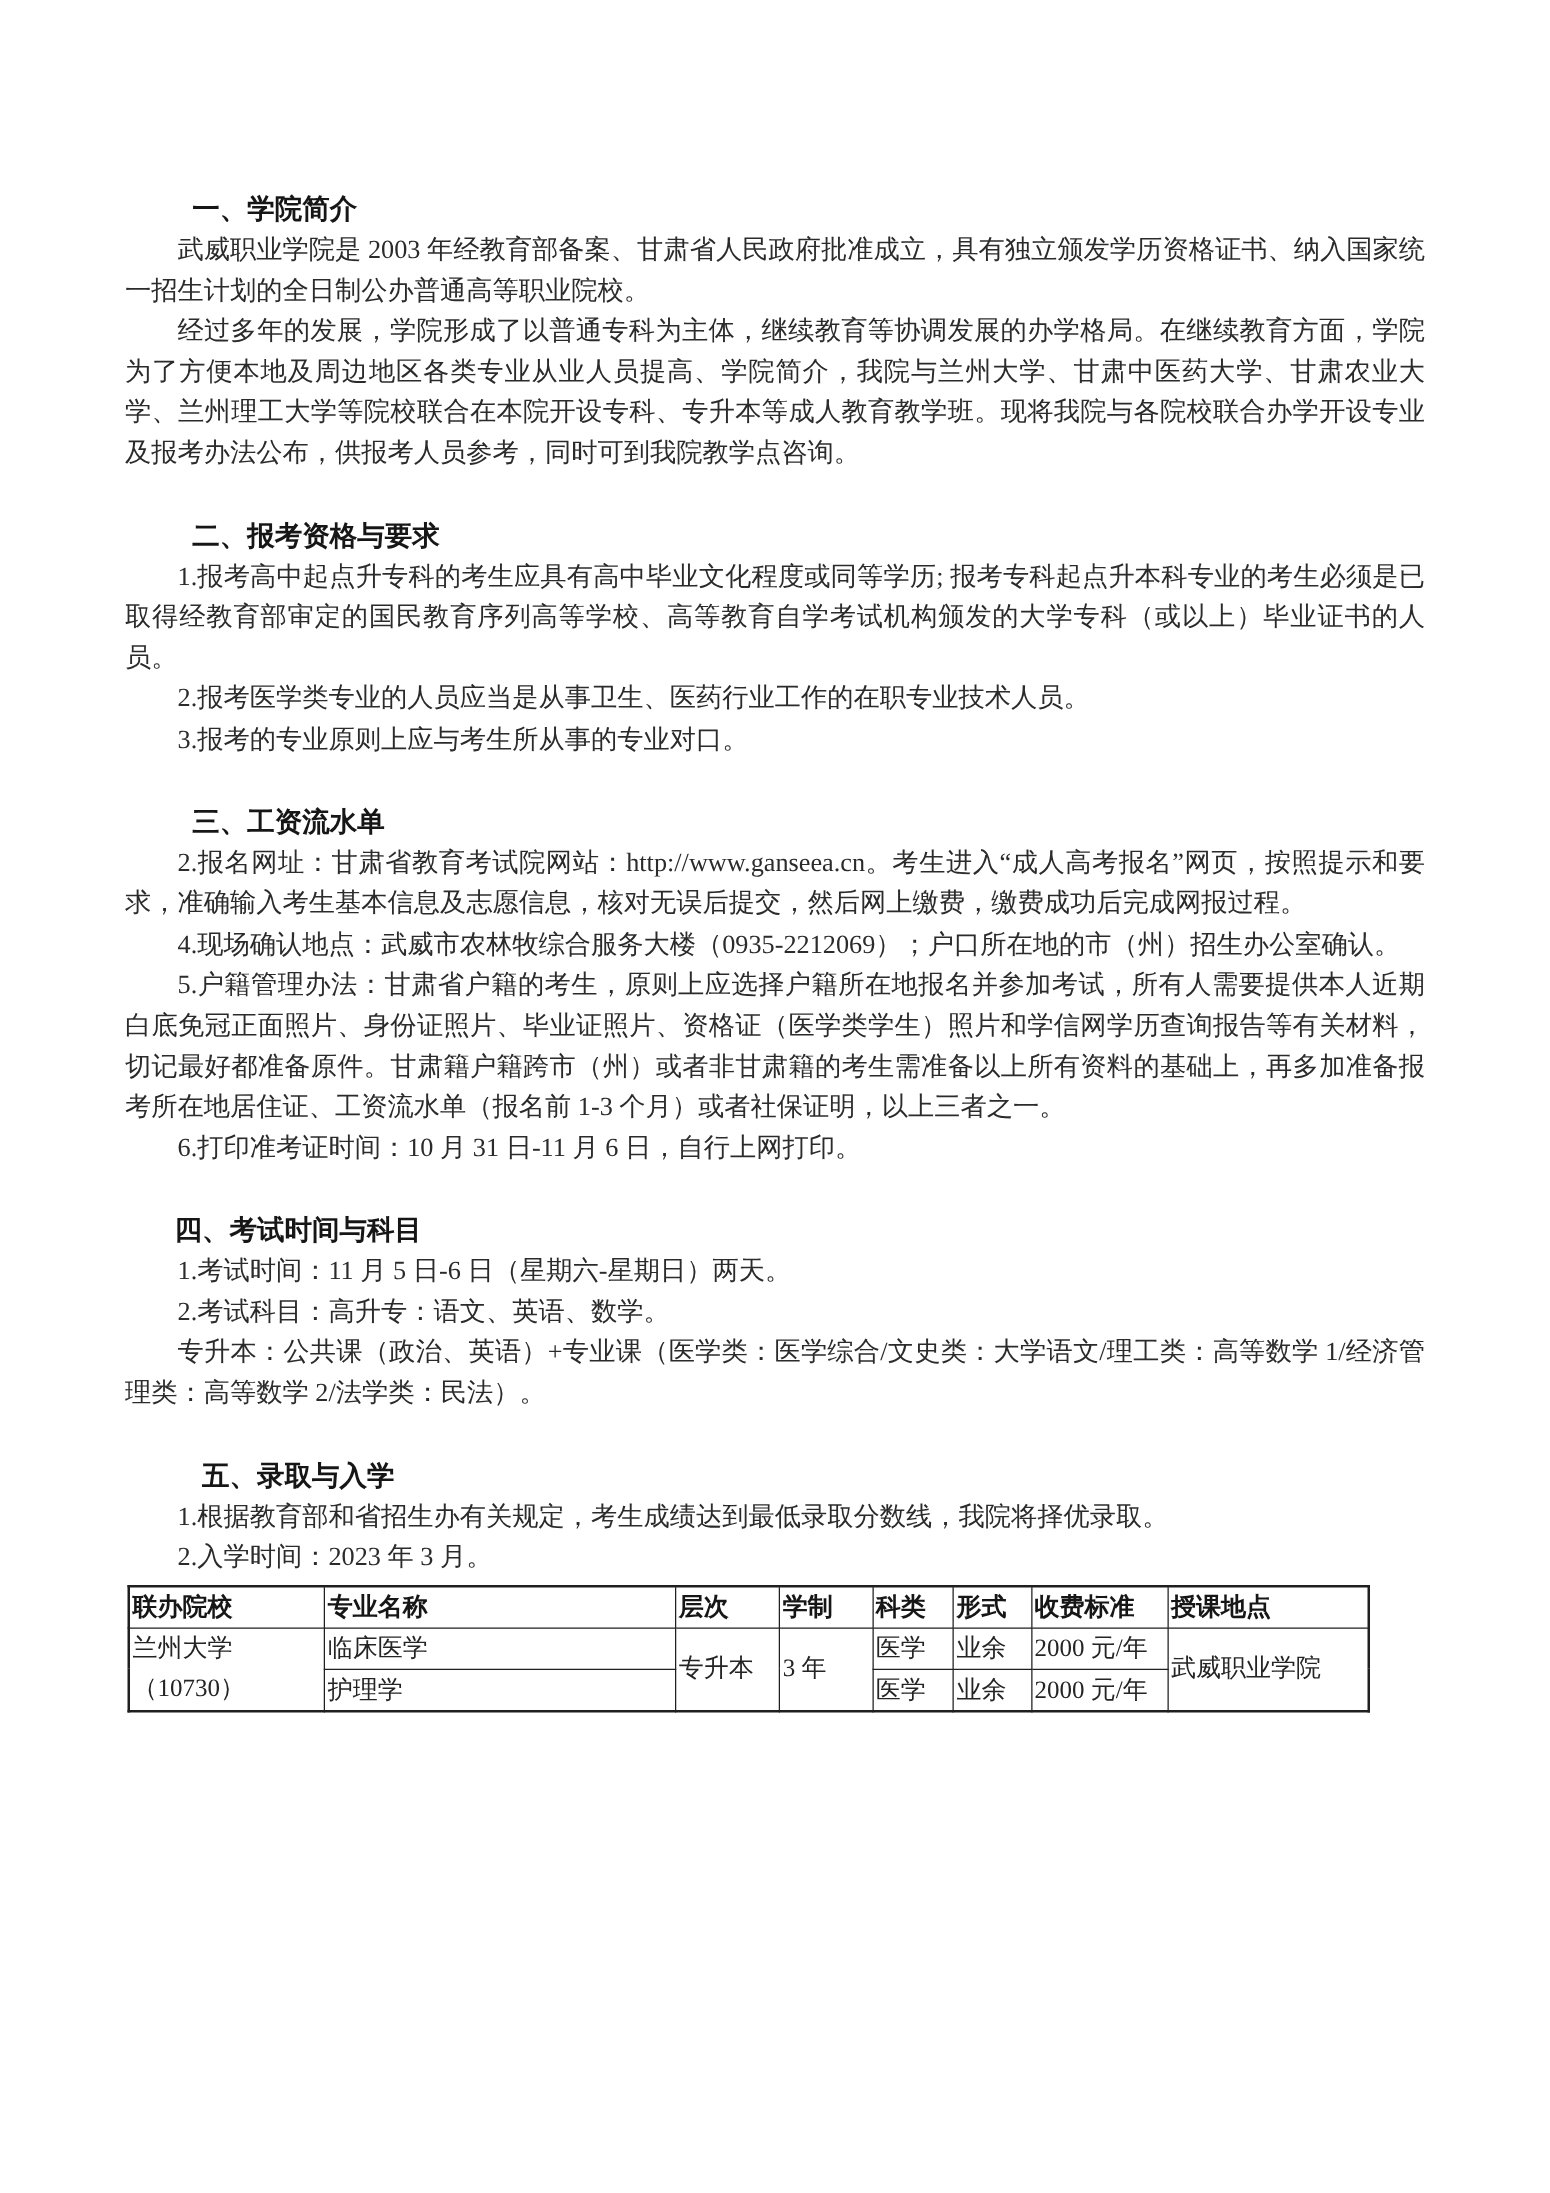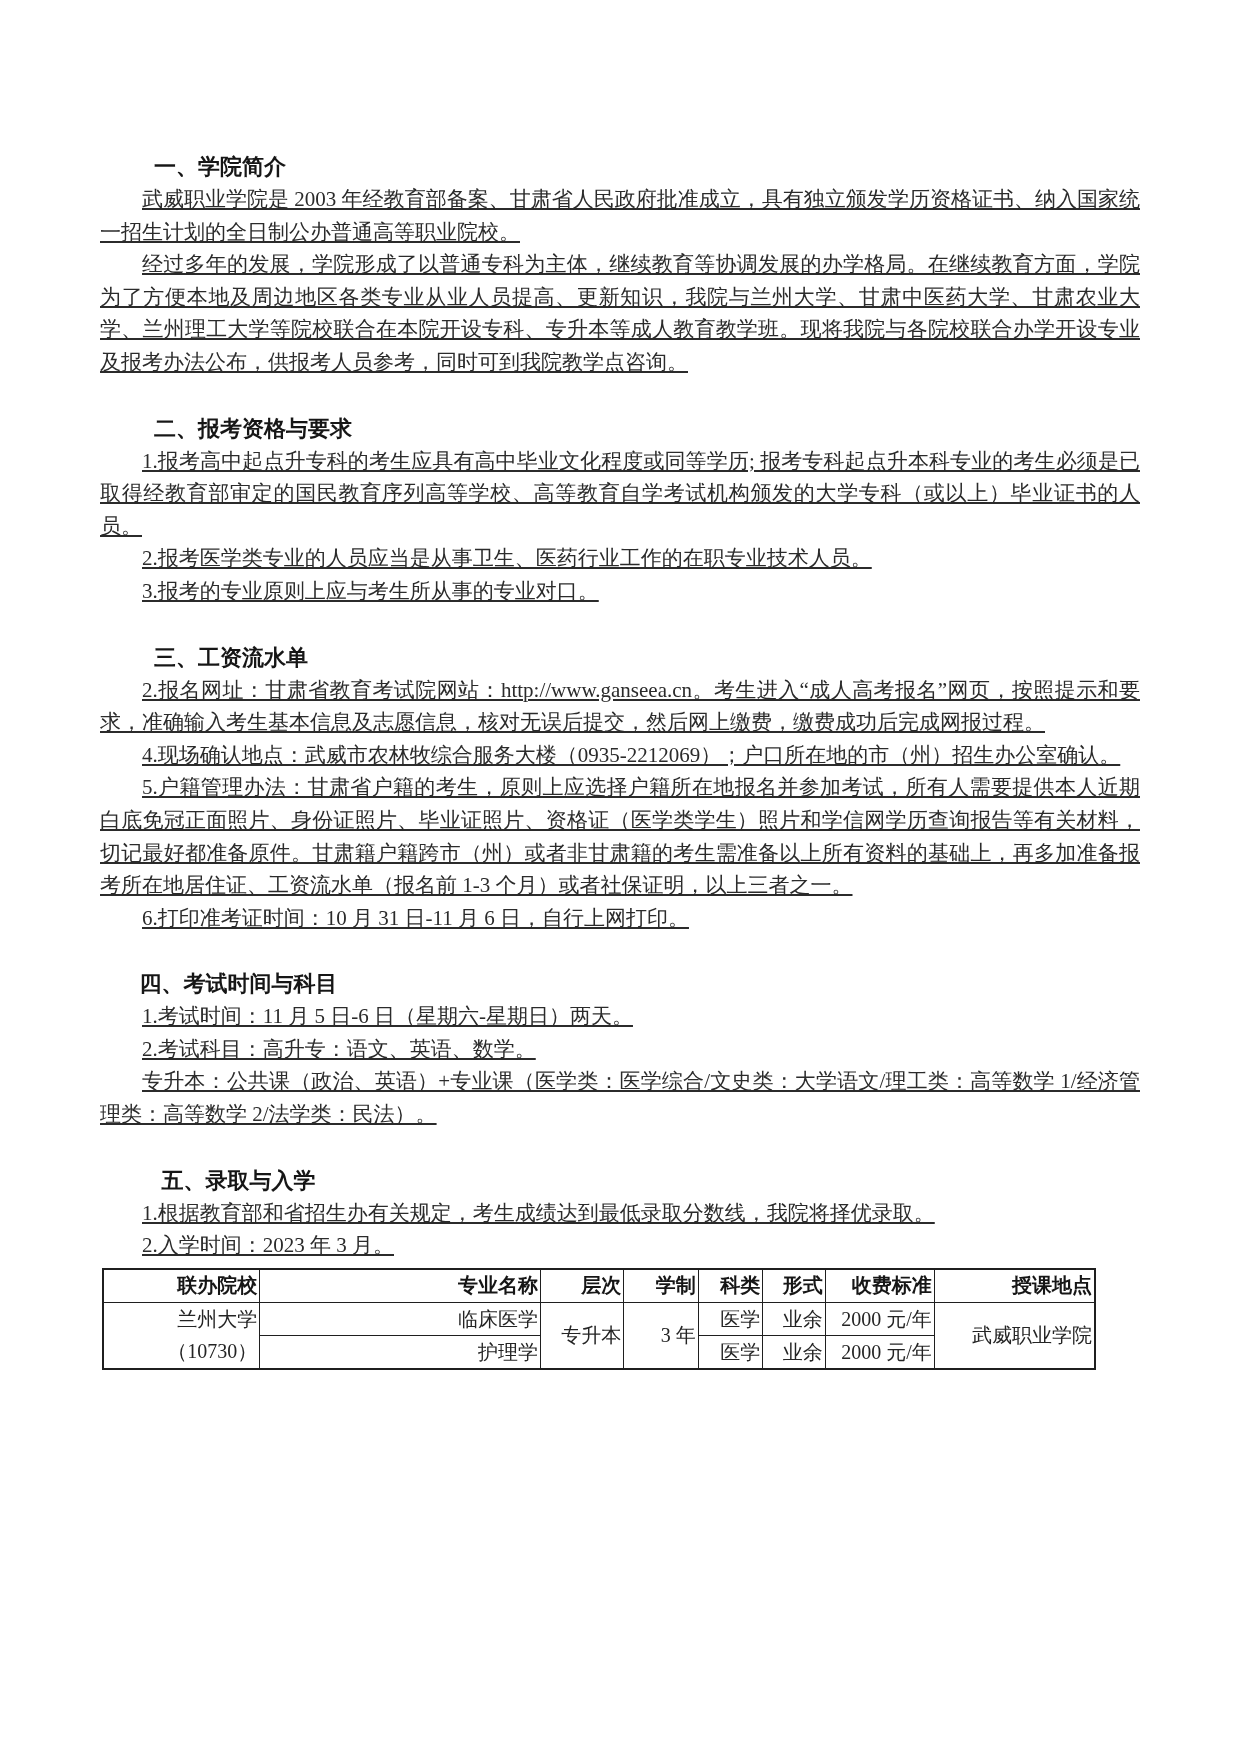--- a/index.html
+++ b/index.html
@@ -25,28 +25,27 @@
     text-indent:2.45em;
   }
   section.sec:first-child .sec-h{margin-top:0;}
   .sec-h.ind-sm{text-indent:1.8em;}
   .sec-h.ind-lg{text-indent:2.8em;}
   .sec p{
     margin:0;
     line-height:32.6px;
     text-align:justify;
     text-indent:2em;
-    text-decoration:underline;
   }
   table.programs{
     border-collapse:collapse;
     width:994px;
     margin:6px 0 0 2px;
     table-layout:fixed;
-    text-align:right;
+    text-align:left;
     border:2px solid #1f1f1f;
   }
   .programs th,.programs td{
     border:1px solid #1f1f1f;
     padding:0 2px;
     overflow:hidden;
     vertical-align:middle;
   }
   .programs th{
     height:32px;
@@ -64,21 +63,21 @@
   .college-cell div{line-height:32px;}
 </style>
 </head>
 <body>
 
 <div class="page">
 
   <section class="sec">
     <h2 class="sec-h">一、学院简介</h2>
     <p>武威职业学院是 2003 年经教育部备案、甘肃省人民政府批准成立，具有独立颁发学历资格证书、纳入国家统一招生计划的全日制公办普通高等职业院校。</p>
-    <p>经过多年的发展，学院形成了以普通专科为主体，继续教育等协调发展的办学格局。在继续教育方面，学院为了方便本地及周边地区各类专业从业人员提高、更新知识，我院与兰州大学、甘肃中医药大学、甘肃农业大学、兰州理工大学等院校联合在本院开设专科、专升本等成人教育教学班。现将我院与各院校联合办学开设专业及报考办法公布，供报考人员参考，同时可到我院教学点咨询。</p>
+    <p>经过多年的发展，学院形成了以普通专科为主体，继续教育等协调发展的办学格局。在继续教育方面，学院为了方便本地及周边地区各类专业从业人员提高、学院简介，我院与兰州大学、甘肃中医药大学、甘肃农业大学、兰州理工大学等院校联合在本院开设专科、专升本等成人教育教学班。现将我院与各院校联合办学开设专业及报考办法公布，供报考人员参考，同时可到我院教学点咨询。</p>
   </section>
 
   <section class="sec">
     <h2 class="sec-h">二、报考资格与要求</h2>
     <p>1.报考高中起点升专科的考生应具有高中毕业文化程度或同等学历; 报考专科起点升本科专业的考生必须是已取得经教育部审定的国民教育序列高等学校、高等教育自学考试机构颁发的大学专科（或以上）毕业证书的人员。</p>
     <p>2.报考医学类专业的人员应当是从事卫生、医药行业工作的在职专业技术人员。</p>
     <p>3.报考的专业原则上应与考生所从事的专业对口。</p>
   </section>
 
   <section class="sec">

